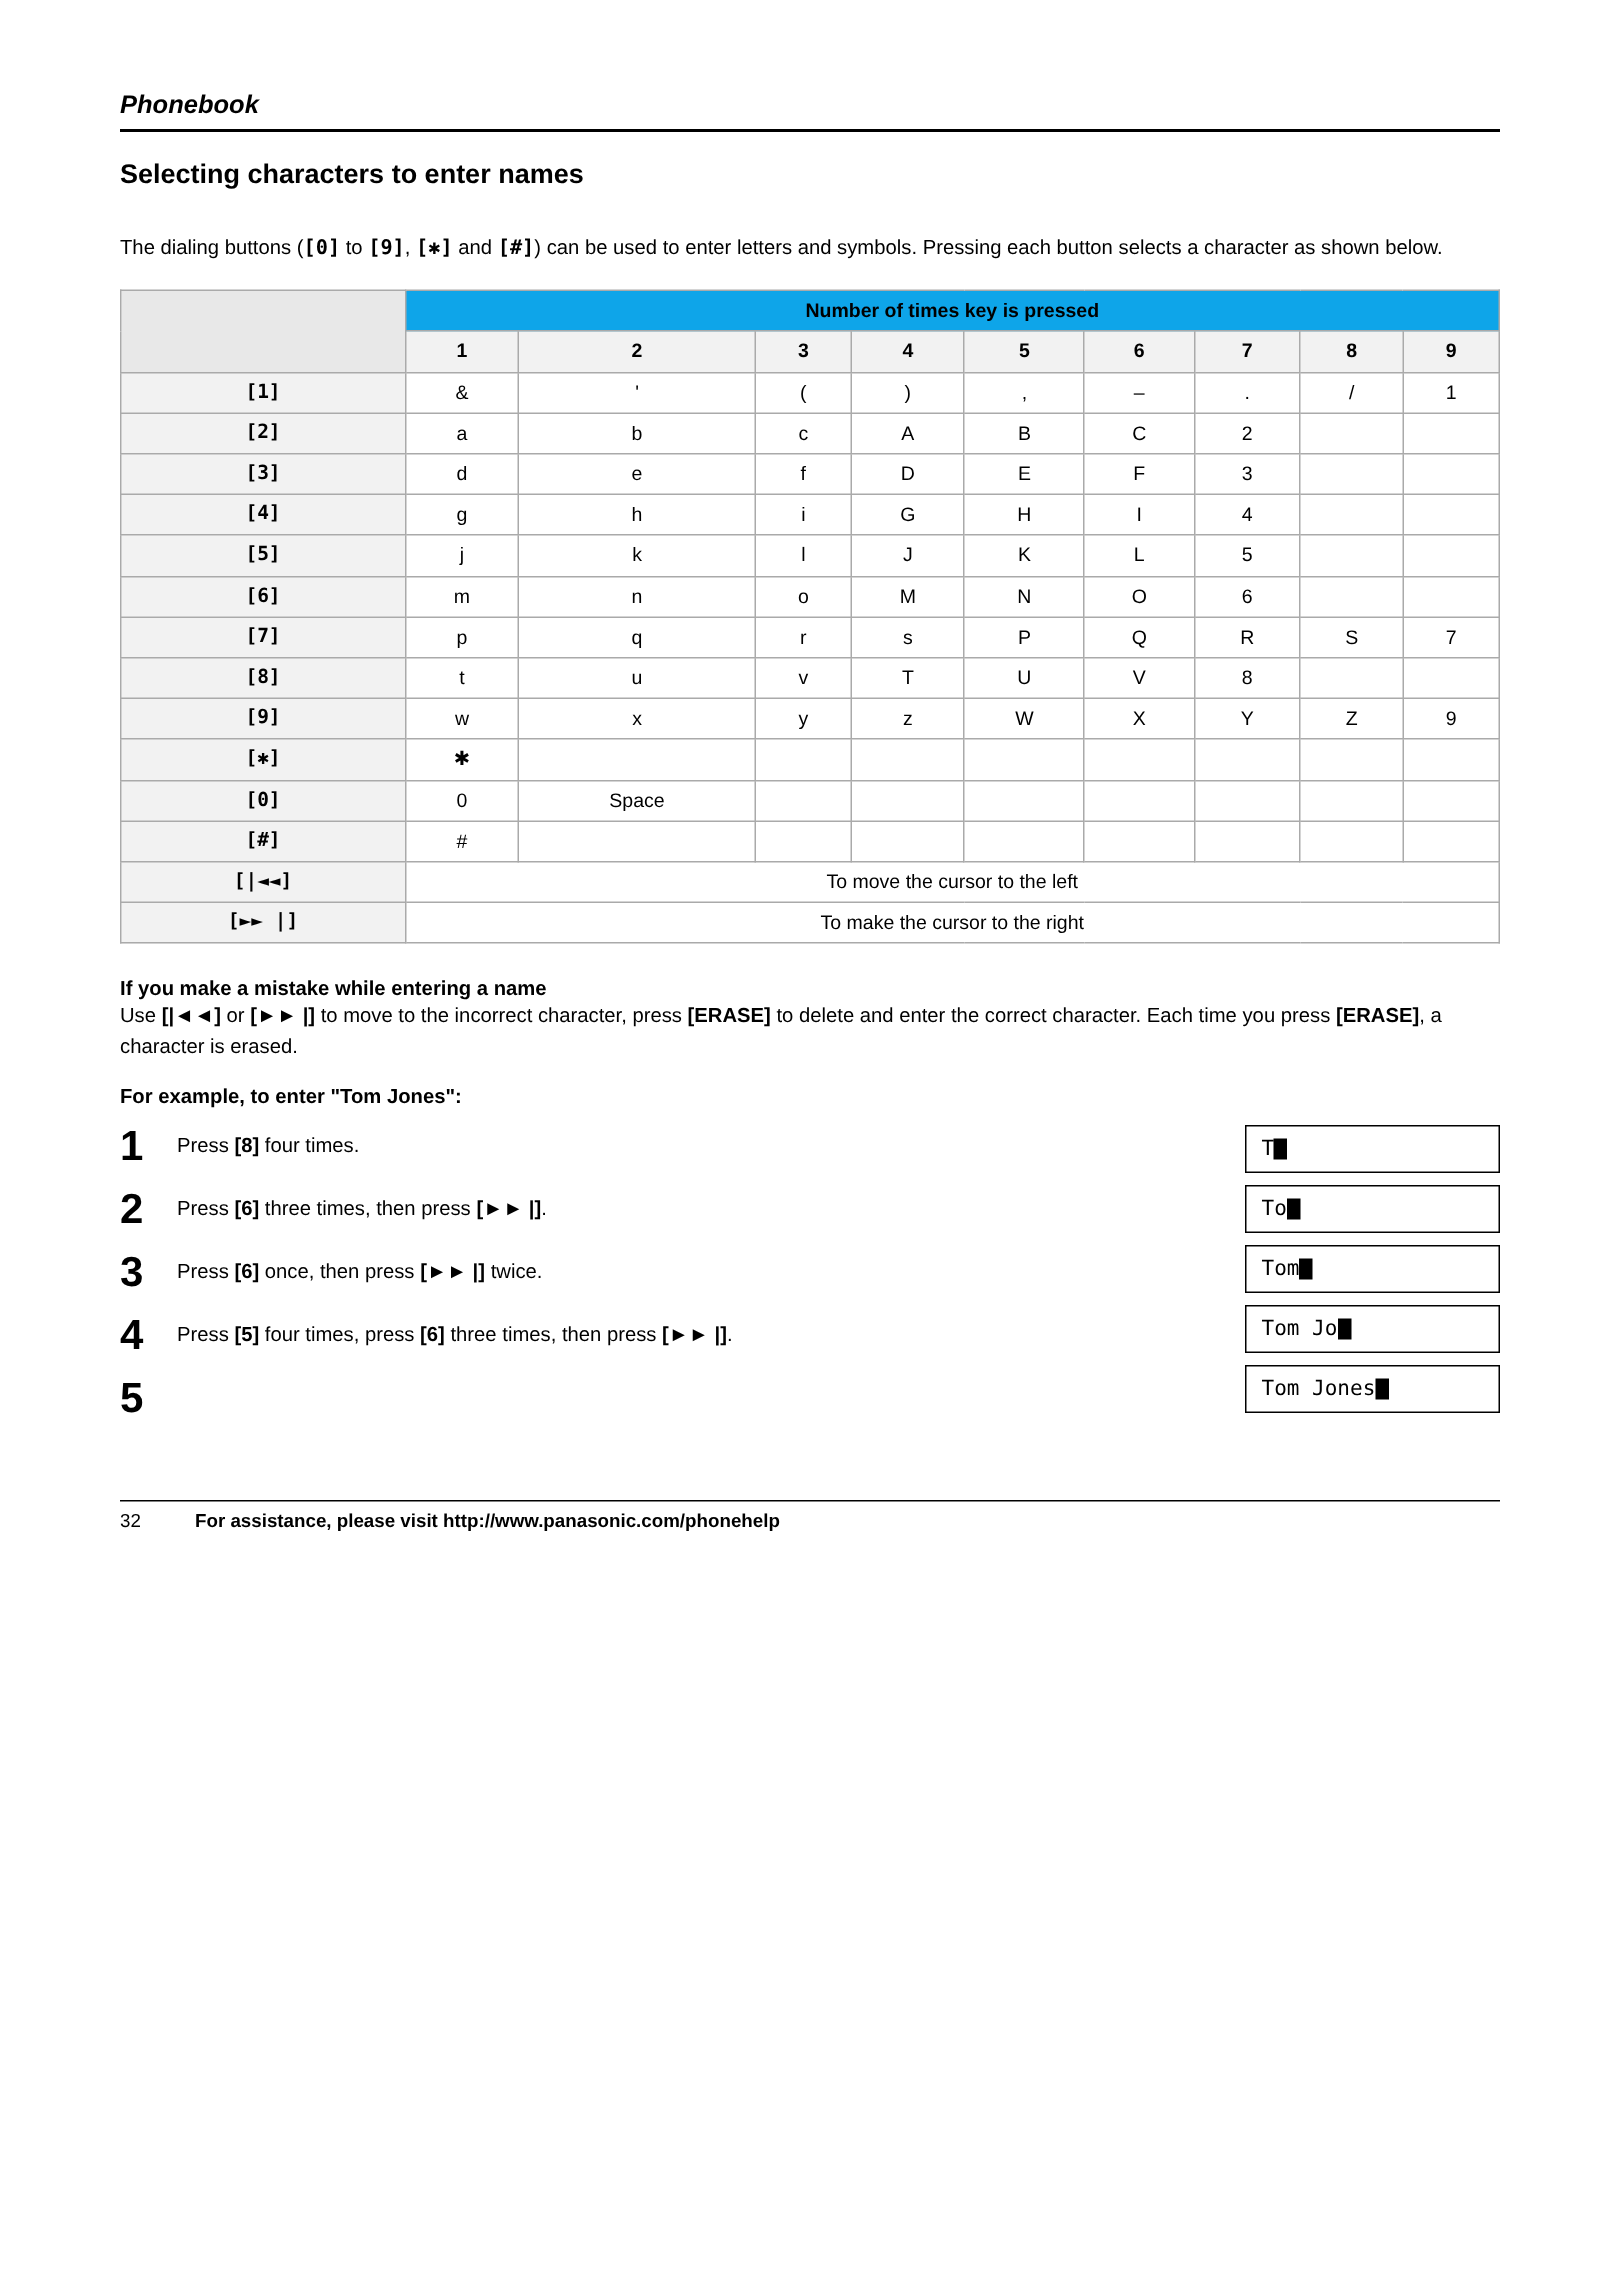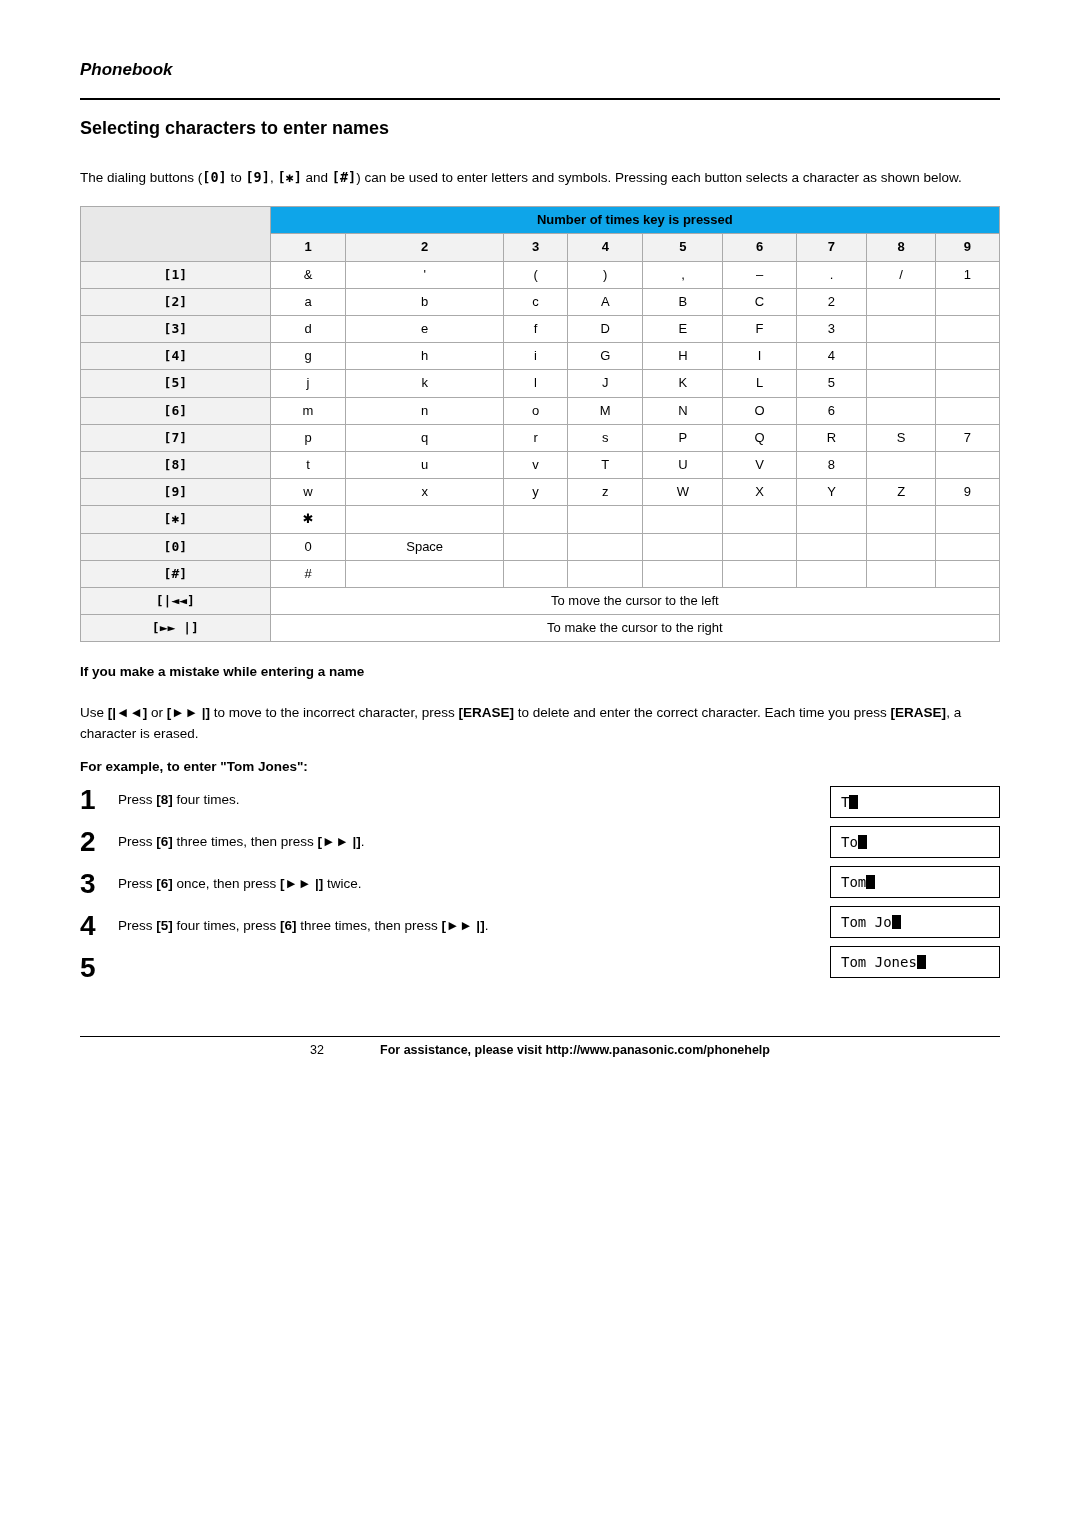--- a/index.html
+++ b/index.html
@@ -11,21 +11,21 @@
       width: 1080px;
       min-height: 1527px;
       padding: 60px 80px 60px 80px;
     }
 
     
     .phonebook-title {
       font-style: italic;
       font-weight: bold;
       font-size: 17px;
-      margin-bottom: 18px;
+      margin-bottom: 6px;
     }
     .title-divider {
       border: none;
       border-top: 2px solid #000;
       margin-bottom: 18px;
     }
 
     
     .section-heading {
       font-size: 18px;
@@ -76,21 +76,21 @@
       background: #d8d8d8;
     }
     .char-table tbody tr:nth-child(odd) {
       background: #fff;
     }
 
     
     .subsection-heading {
       font-weight: bold;
       font-size: 13.5px;
-      margin-bottom: 24px;
+      margin-bottom: 1px;
     }
     .body-text {
       font-size: 13.5px;
       line-height: 1.55;
       margin-bottom: 14px;
     }
 
     
     .example-heading {
       font-weight: bold;
@@ -157,23 +157,21 @@
     
     .footer-divider {
       border: none;
       border-top: 1.5px solid #000;
       margin-top: 40px;
       margin-bottom: 6px;
     }
     .footer-bar {
       display: flex;
       align-items: center;
-      gap: 20px;
       font-size: 12.5px;
-      justify-content: center;
     }
     .footer-page {
       min-width: 30px;
     }
     .footer-text {
       font-weight: bold;
       font-size: 12.5px;
       padding-left: 20px;
     }
 

